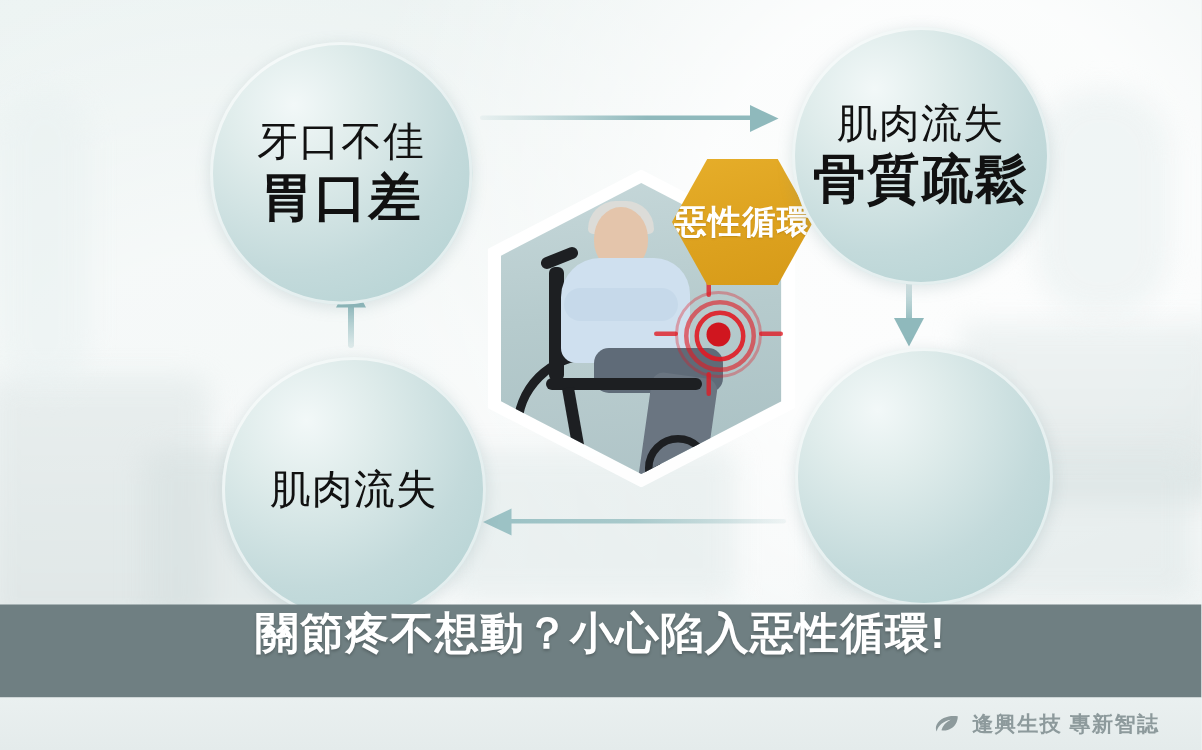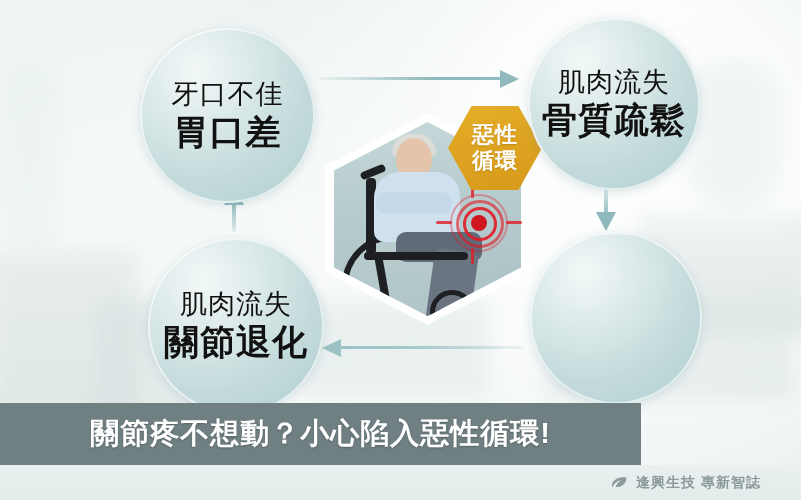--- a/index.html
+++ b/index.html
@@ -104,34 +104,34 @@
   .sp-l{left:-16px;}
   .sp-r{left:54px;}
   .sp-t{left:19px;top:-14px;width:3px;height:16px;}
   .sp-b{left:19px;top:52px;width:3px;height:16px;}
 
   
   #badge{position:absolute;left:448px;top:106px;width:94px;height:84px;
     -webkit-clip-path:polygon(25% 0%,75% 0%,100% 50%,75% 100%,25% 100%,0% 50%);
     clip-path:polygon(25% 0%,75% 0%,100% 50%,75% 100%,25% 100%,0% 50%);
     background:linear-gradient(165deg,#e6ae2a 0%,#ddA21f 55%,#d69a18 100%);
-    display:flex;flex-direction:column;align-items:center;justify-content:center;
+    display:flex;align-items:center;justify-content:center;
     color:#fff;font-weight:700;font-size:22px;line-height:1.18;letter-spacing:1px;
     text-shadow:0 1px 1px rgba(140,95,0,.35);}
 
   
-  #banner{position:absolute;left:0;top:403px;width:641px;height:62px;
-    background:#6f7f82;display:flex;align-items:center;justify-content:center;}
+  #banner{position:absolute;left:0;top:403px;width:801px;height:62px;
+    background:#6f7f82;display:flex;justify-content:center;}
   #banner .txt{color:#fff;font-weight:700;font-size:29px;letter-spacing:1px;
     text-shadow:0 1px 2px rgba(0,0,0,.22);white-space:nowrap;}
 
   
   #footer{position:absolute;left:0;top:465px;width:801px;height:35px;
     background:linear-gradient(180deg,#eaf0f0,#e4ebeb);
-    display:flex;align-items:center;justify-content:flex-end;padding-right:40px;box-sizing:border-box;gap:7px;}
+    display:flex;align-items:center;justify-content:flex-end;padding-right:28px;box-sizing:border-box;gap:7px;}
   #footer .brand{color:#8d9a9c;font-weight:700;font-size:14px;letter-spacing:1px;white-space:nowrap;}
   #footer .logo{width:19px;height:14px;display:block;}
 </style>
 </head>
 <body>
 
 <div class="stage">
 
   <div class="bg">
     <div class="bg-blur bl1"></div>
@@ -198,21 +198,20 @@
     <span class="l2 bold">胃口差</span>
   </div>
 
   <div class="node" id="node-tr">
     <span class="l1 reg">肌肉流失</span>
     <span class="l2 bold">骨質疏鬆</span>
   </div>
 
   <div class="node" id="node-bl">
     <span class="l1 reg">肌肉流失</span>
-    <span class="l2 bold">關節退化</span>
   </div>
 
   <div class="node" id="node-br">
   </div>
 
   <div id="banner">
     <span class="txt">關節疼不想動？小心陷入惡性循環!</span>
   </div>
 
   <div id="footer">

